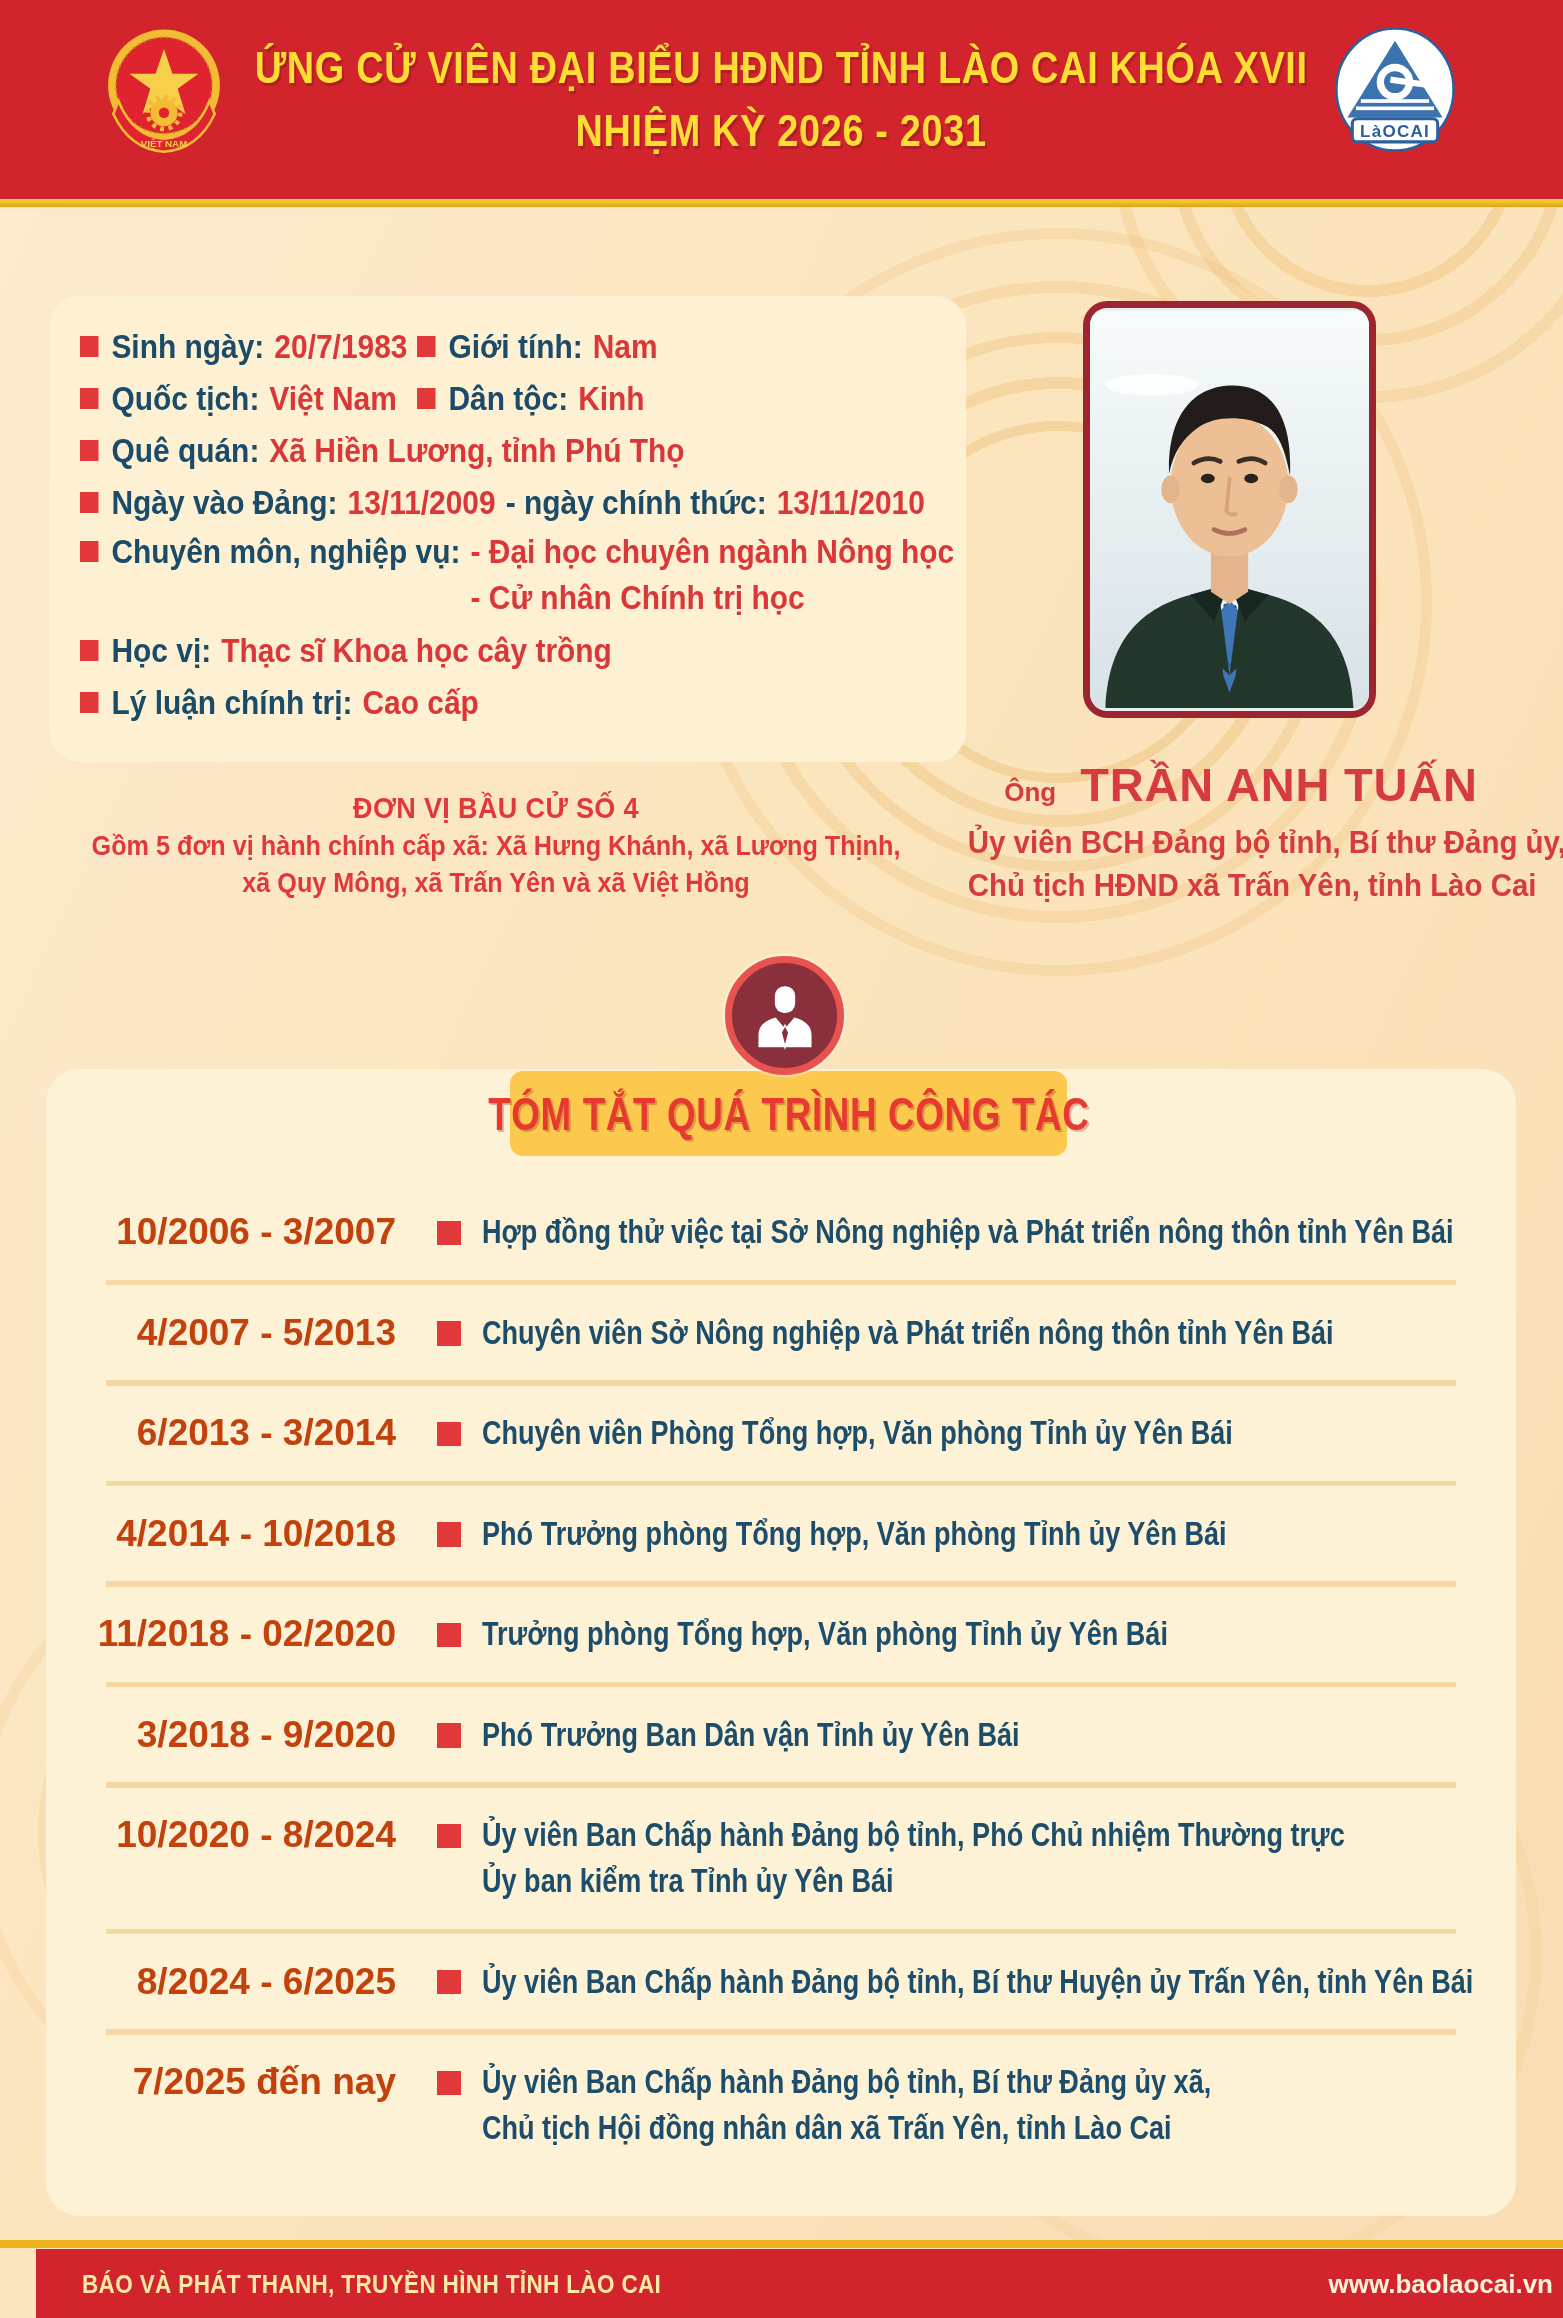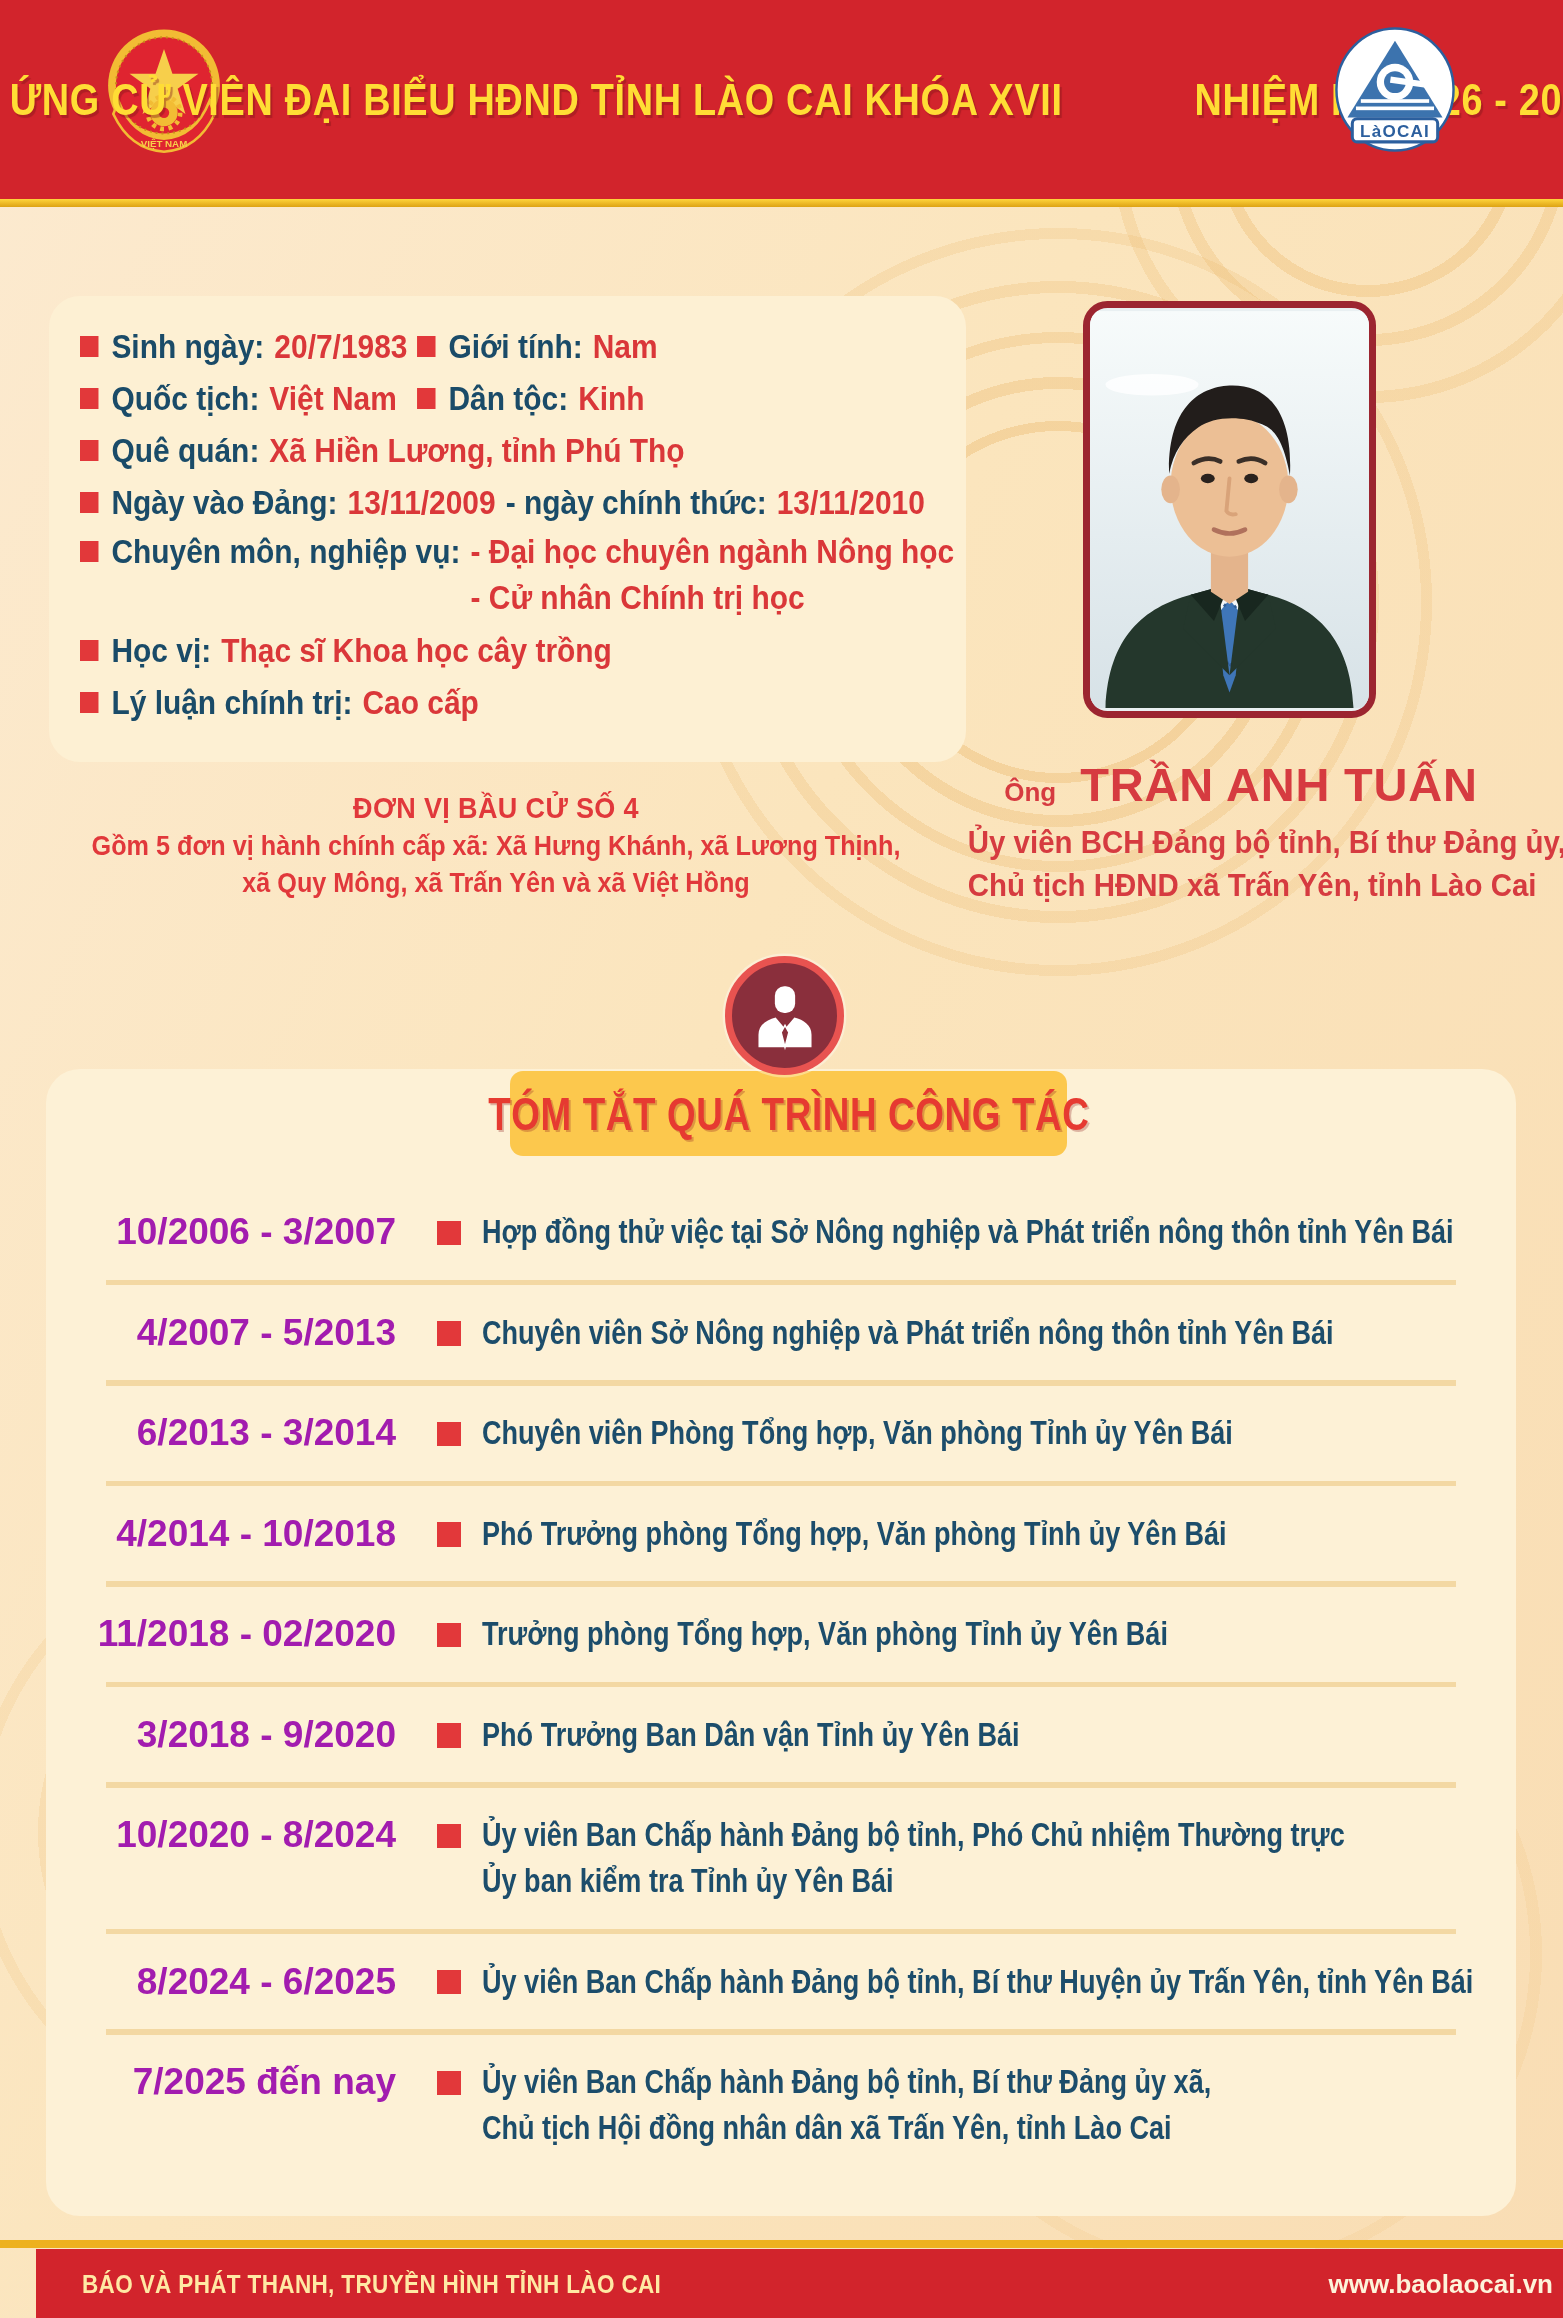--- a/index.html
+++ b/index.html
@@ -11,21 +11,21 @@
     background-image:
       radial-gradient(circle at 1058px 602px, rgba(234,183,107,0) 0 171px, rgba(234,183,107,.38) 171px 181px, rgba(234,183,107,0) 181px 213px, rgba(234,183,107,.34) 213px 225px, rgba(234,183,107,0) 225px 259px, rgba(234,183,107,.30) 259px 270px, rgba(234,183,107,0) 270px 309px, rgba(234,183,107,.26) 309px 321px, rgba(234,183,107,0) 321px 363px, rgba(234,183,107,.22) 363px 374px, rgba(234,183,107,0) 374px),
       radial-gradient(circle at 1368px 147px, rgba(236,186,110,0) 0 138px, rgba(236,186,110,.35) 138px 150px, rgba(236,186,110,0) 150px 187px, rgba(236,186,110,.3) 187px 199px, rgba(236,186,110,0) 199px 244px, rgba(236,186,110,.26) 244px 256px, rgba(236,186,110,0) 256px),
       radial-gradient(circle at 269px 1832px, rgba(236,186,110,0) 0 163px, rgba(236,186,110,.25) 163px 174px, rgba(236,186,110,0) 174px 220px, rgba(236,186,110,.2) 220px 231px, rgba(236,186,110,0) 231px 285px, rgba(236,186,110,.18) 285px 296px, rgba(236,186,110,0) 296px),
       radial-gradient(circle at 1221px 1954px, rgba(236,186,110,0) 0 187px, rgba(236,186,110,.22) 187px 199px, rgba(236,186,110,0) 199px 244px, rgba(236,186,110,.18) 244px 256px, rgba(236,186,110,0) 256px 309px, rgba(236,186,110,.15) 309px 321px, rgba(236,186,110,0) 321px);}
   
   .header{position:absolute;left:0;top:0;width:1563px;height:199px;background:#d2242c;z-index:3;}
   .gold-line{position:absolute;left:0;top:199px;width:1563px;height:8.1px;
              background:linear-gradient(#ffd53c,#dda214);z-index:3;}
   .header-title{position:absolute;left:244px;top:0;width:1075px;height:199px;z-index:4;
-                display:flex;align-items:center;justify-content:center;gap:13px;}
+                display:flex;flex-direction:column;align-items:center;justify-content:center;gap:13px;}
   .title-line{font-size:44px;font-weight:800;color:#ffdd35;white-space:nowrap;letter-spacing:0.8px;
               transform:scaleX(.86);text-shadow:2.4px 3.3px 0.8px rgba(125,22,26,.4);}
   .emblem{position:absolute;left:99px;top:23px;width:130px;height:143px;z-index:4;}
   .logo{position:absolute;left:1334px;top:26px;width:122px;height:127px;z-index:4;}
   
   .info-card{position:absolute;left:49px;top:296px;width:917px;height:466px;background:#fdf0d3;
              border-radius:31px;z-index:2;box-sizing:border-box;padding:24.4px 6.5px 0 31px;}
   .info-line{display:flex;align-items:center;min-height:52px;transform:scaleX(.88);transform-origin:left center;white-space:nowrap;}
   .info-line.multi{align-items:flex-start;min-height:96px;}
   .group{display:flex;align-items:center;}
@@ -59,21 +59,21 @@
   .person-circle svg{width:78px;height:78px;}
   .banner{position:absolute;left:510px;top:1071px;width:557px;height:85px;background:#fcc84d;border-radius:13px;
           display:flex;align-items:center;justify-content:center;z-index:3;}
   .banner span{font-size:46px;font-weight:800;color:#e63a31;white-space:nowrap;transform:scaleX(.8);
                letter-spacing:0.8px;text-shadow:2.4px 2.4px 0 rgba(150,40,40,.3);}
   
   .timeline-box{position:absolute;left:46px;top:1069px;width:1470px;height:1147px;background:#fdf1d6;
                 border-radius:34px;z-index:2;}
   .rows{position:absolute;left:0;top:116px;width:100%;}
   .row{display:flex;align-items:flex-start;padding:24.4px 33px 24.4px 0;}
-  .date{width:350px;text-align:right;font-size:37px;font-weight:700;color:#a21caf;line-height:46px;flex:0 0 auto;white-space:nowrap;}
+  .date{width:350px;text-align:right;font-size:37px;font-weight:700;color:#c2410c;line-height:46px;flex:0 0 auto;white-space:nowrap;}
   .bullet2{width:24.4px;height:24.4px;background:#e2383a;flex:0 0 auto;margin:11.4px 21px 0 41px;}
   .desc{font-size:33px;font-weight:700;color:#1c4d6b;line-height:46px;transform:scaleX(.82);transform-origin:left top;}
   .desc div{white-space:nowrap;}
   .divider{height:5.7px;background:#f3d8a3;margin:0 60px;}
   
   .footer-gold{position:absolute;left:0;top:2240px;width:1563px;height:8.1px;background:#edb11f;z-index:3;}
   .footer{position:absolute;left:0;top:2249px;width:1563px;height:70px;background:#d2242c;z-index:3;
           display:flex;align-items:center;justify-content:space-between;box-sizing:border-box;padding:0 46px;margin-left:36px;}
   .f-left{font-size:25px;font-weight:700;color:#ffe9a4;letter-spacing:0.4px;transform:scaleX(.9);transform-origin:left center;white-space:nowrap;}
   .f-right{font-size:26px;font-weight:700;color:#fdf3da;white-space:nowrap;}

